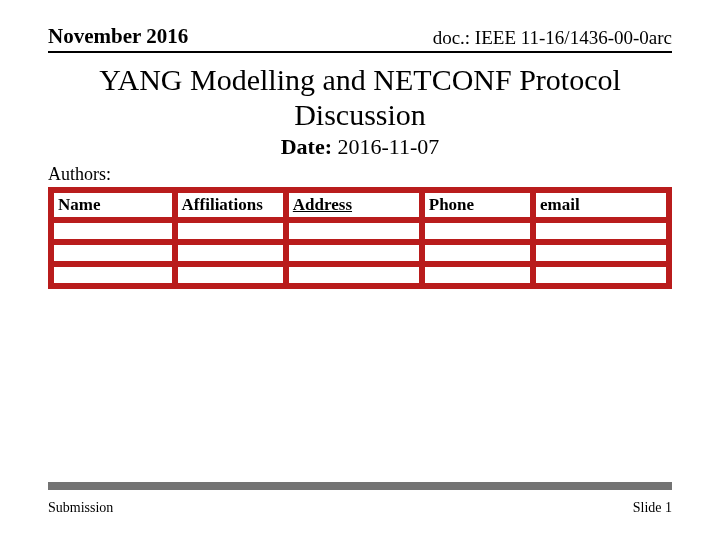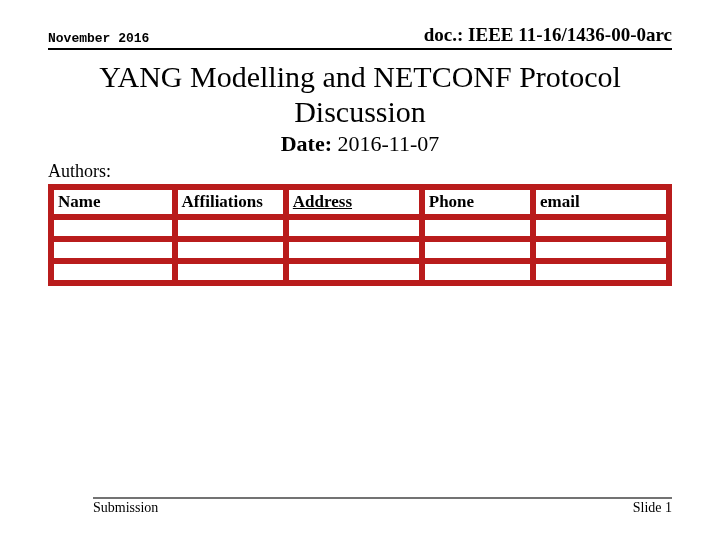--- a/index.html
+++ b/index.html
@@ -14,25 +14,24 @@
   }
   .hdr {
     display: flex;
     justify-content: space-between;
     align-items: flex-end;
     border-bottom: 2px solid #000;
     padding-bottom: 2px;
   }
   .hdr-left {
     font-weight: bold;
-    font-size: 13px;
-    font-family: Liberation Mono, monospace;
+    font-size: 21px;
   }
   .hdr-right {
-    font-weight: bold;
+    font-weight: normal;
     font-size: 19px;
   }
   .title {
     text-align: center;
     font-size: 30px;
     font-weight: normal;
     margin-top: 10px;
     line-height: 1.15;
   }
   .date-line {
@@ -75,26 +74,25 @@
   .col-aff   { width: 18%; }
   .col-addr  { width: 22%; text-decoration: underline; }
   .col-phone { width: 18%; }
   .col-email { width: 22%; margin-top: 36px; }
 
   .ftr {
     position: absolute;
     left: 48px;
     right: 48px;
     bottom: 24px;
-    border-top: 2px solid #737373;
+    border-top: 8px solid #737373;
     display: flex;
     justify-content: space-between;
     font-size: 14px;
-    padding-top: 1px;
-    margin-left: 45px;
+    padding-top: 10px;
   }
 </style>
 </head>
 <body>
 
 <div class="hdr">
   <div class="hdr-left">November 2016</div>
   <div class="hdr-right">doc.: IEEE 11-16/1436-00-0arc</div>
 </div>
 

